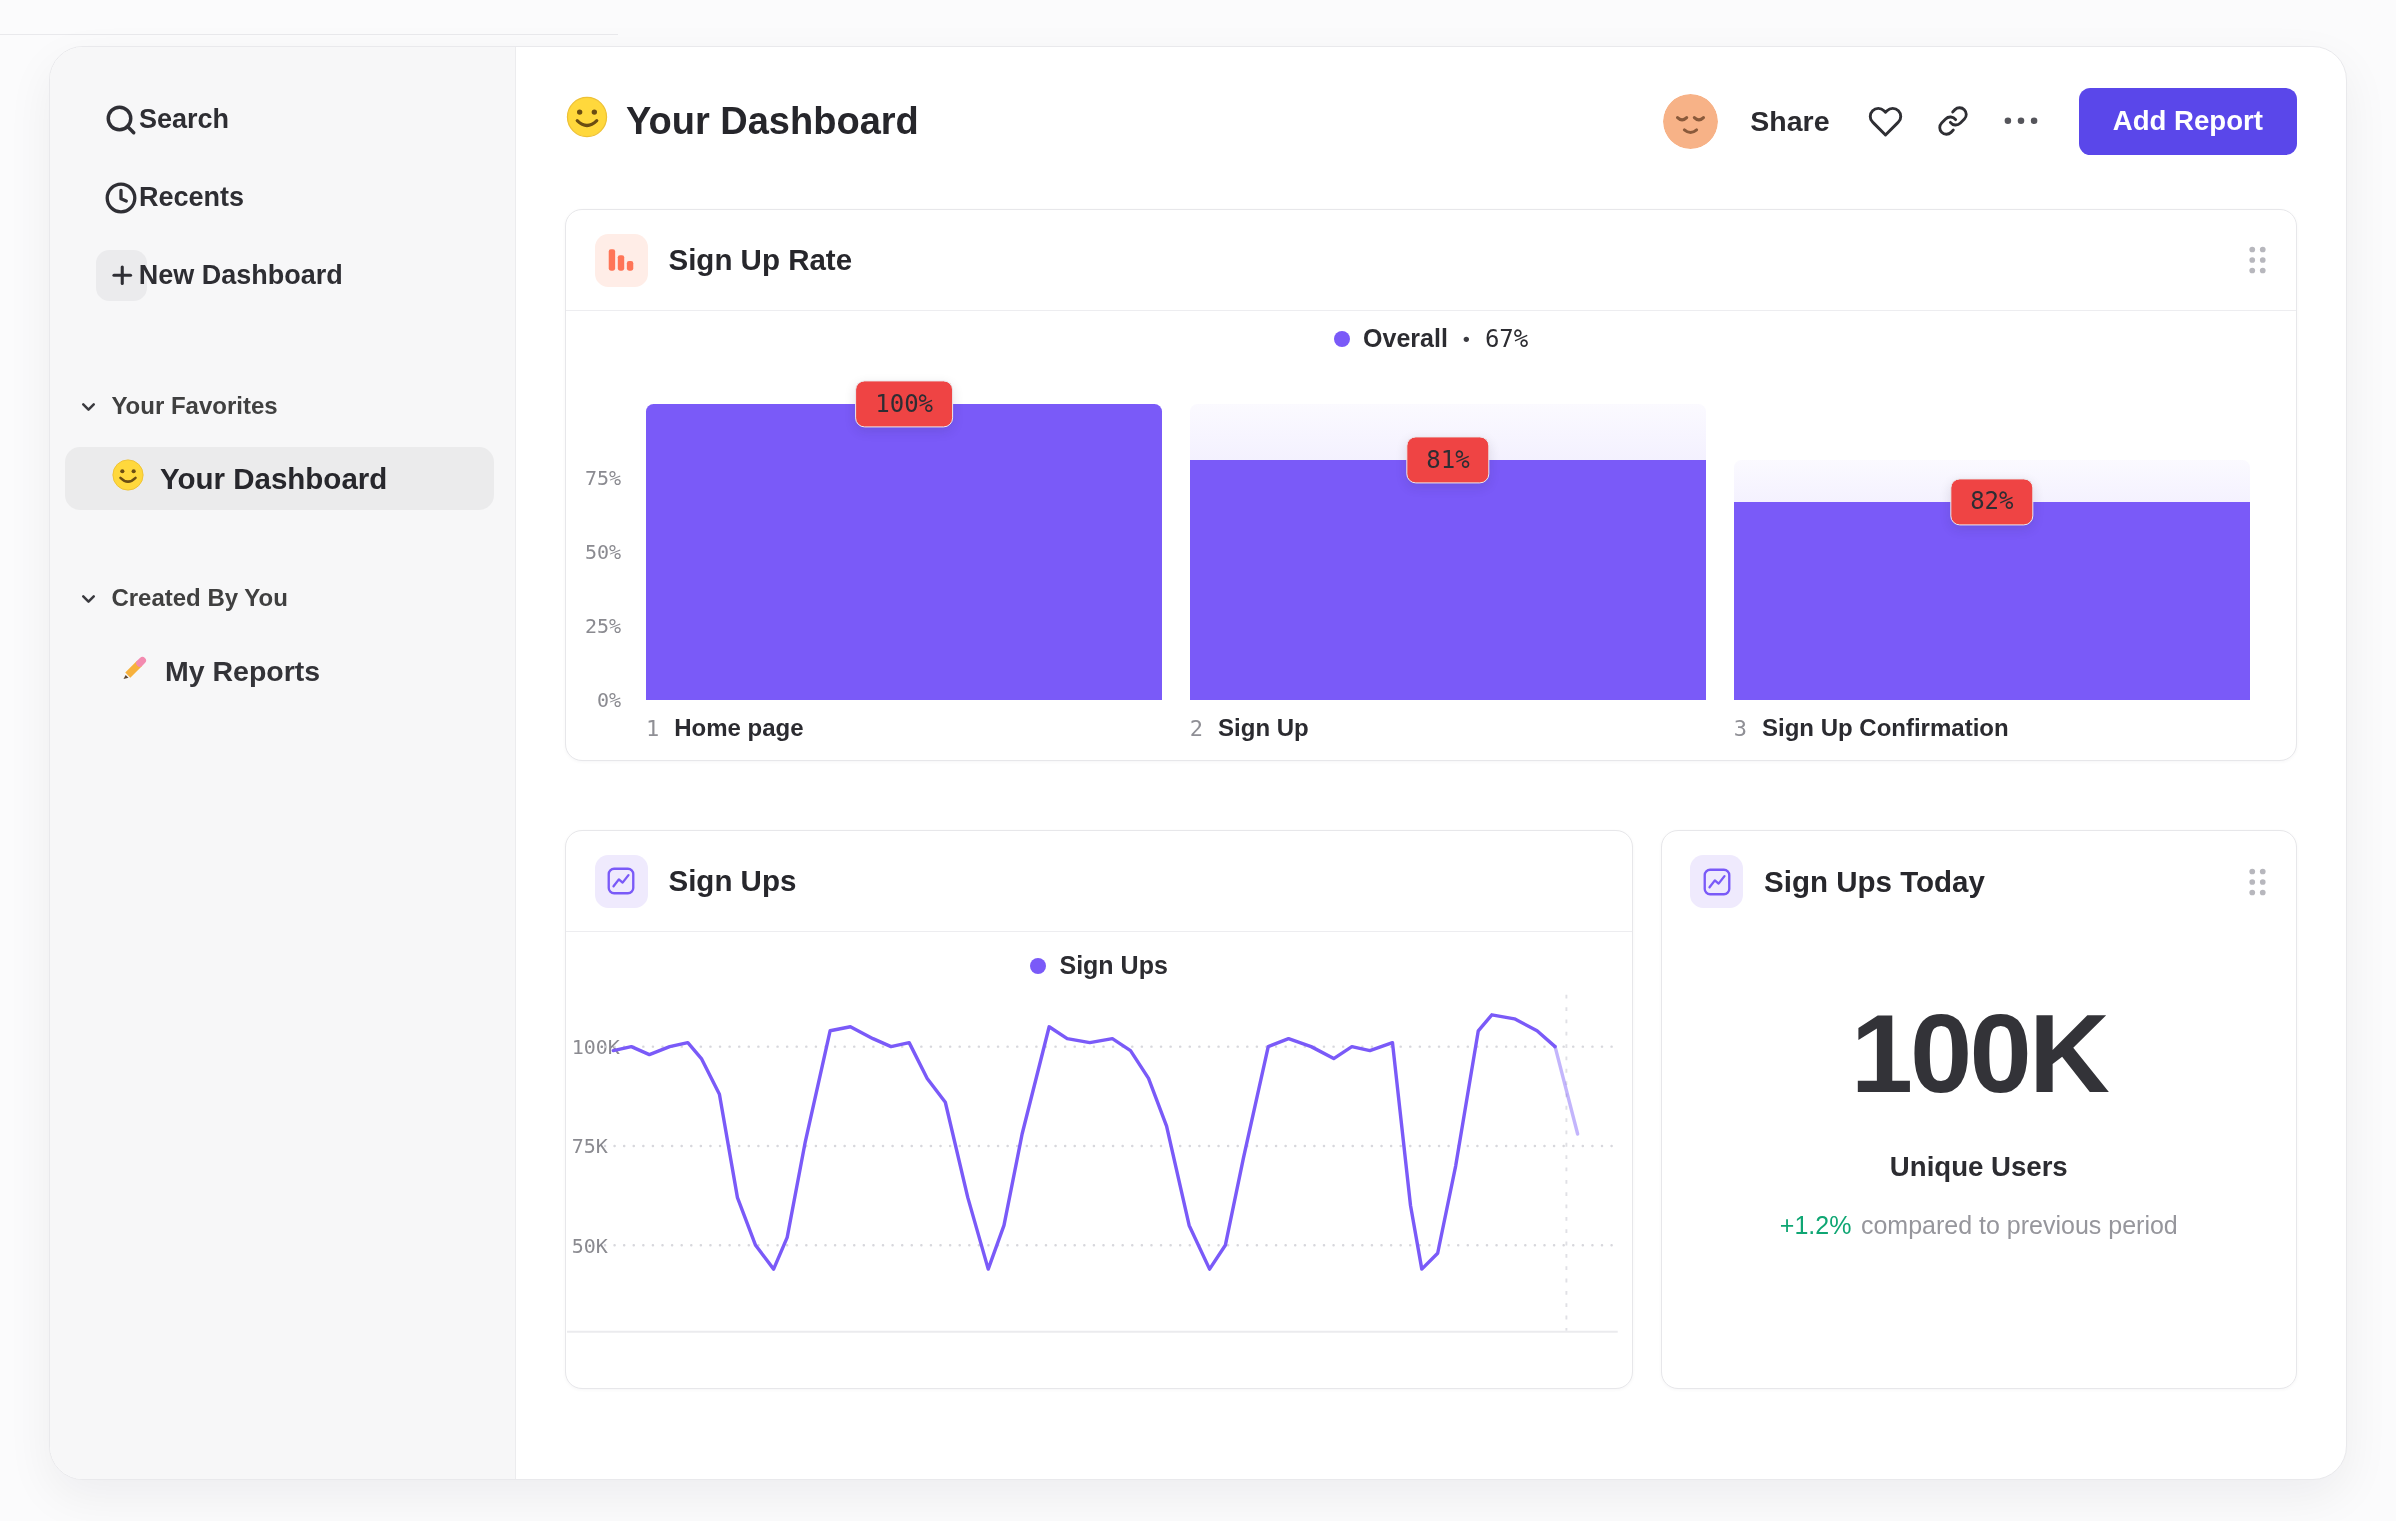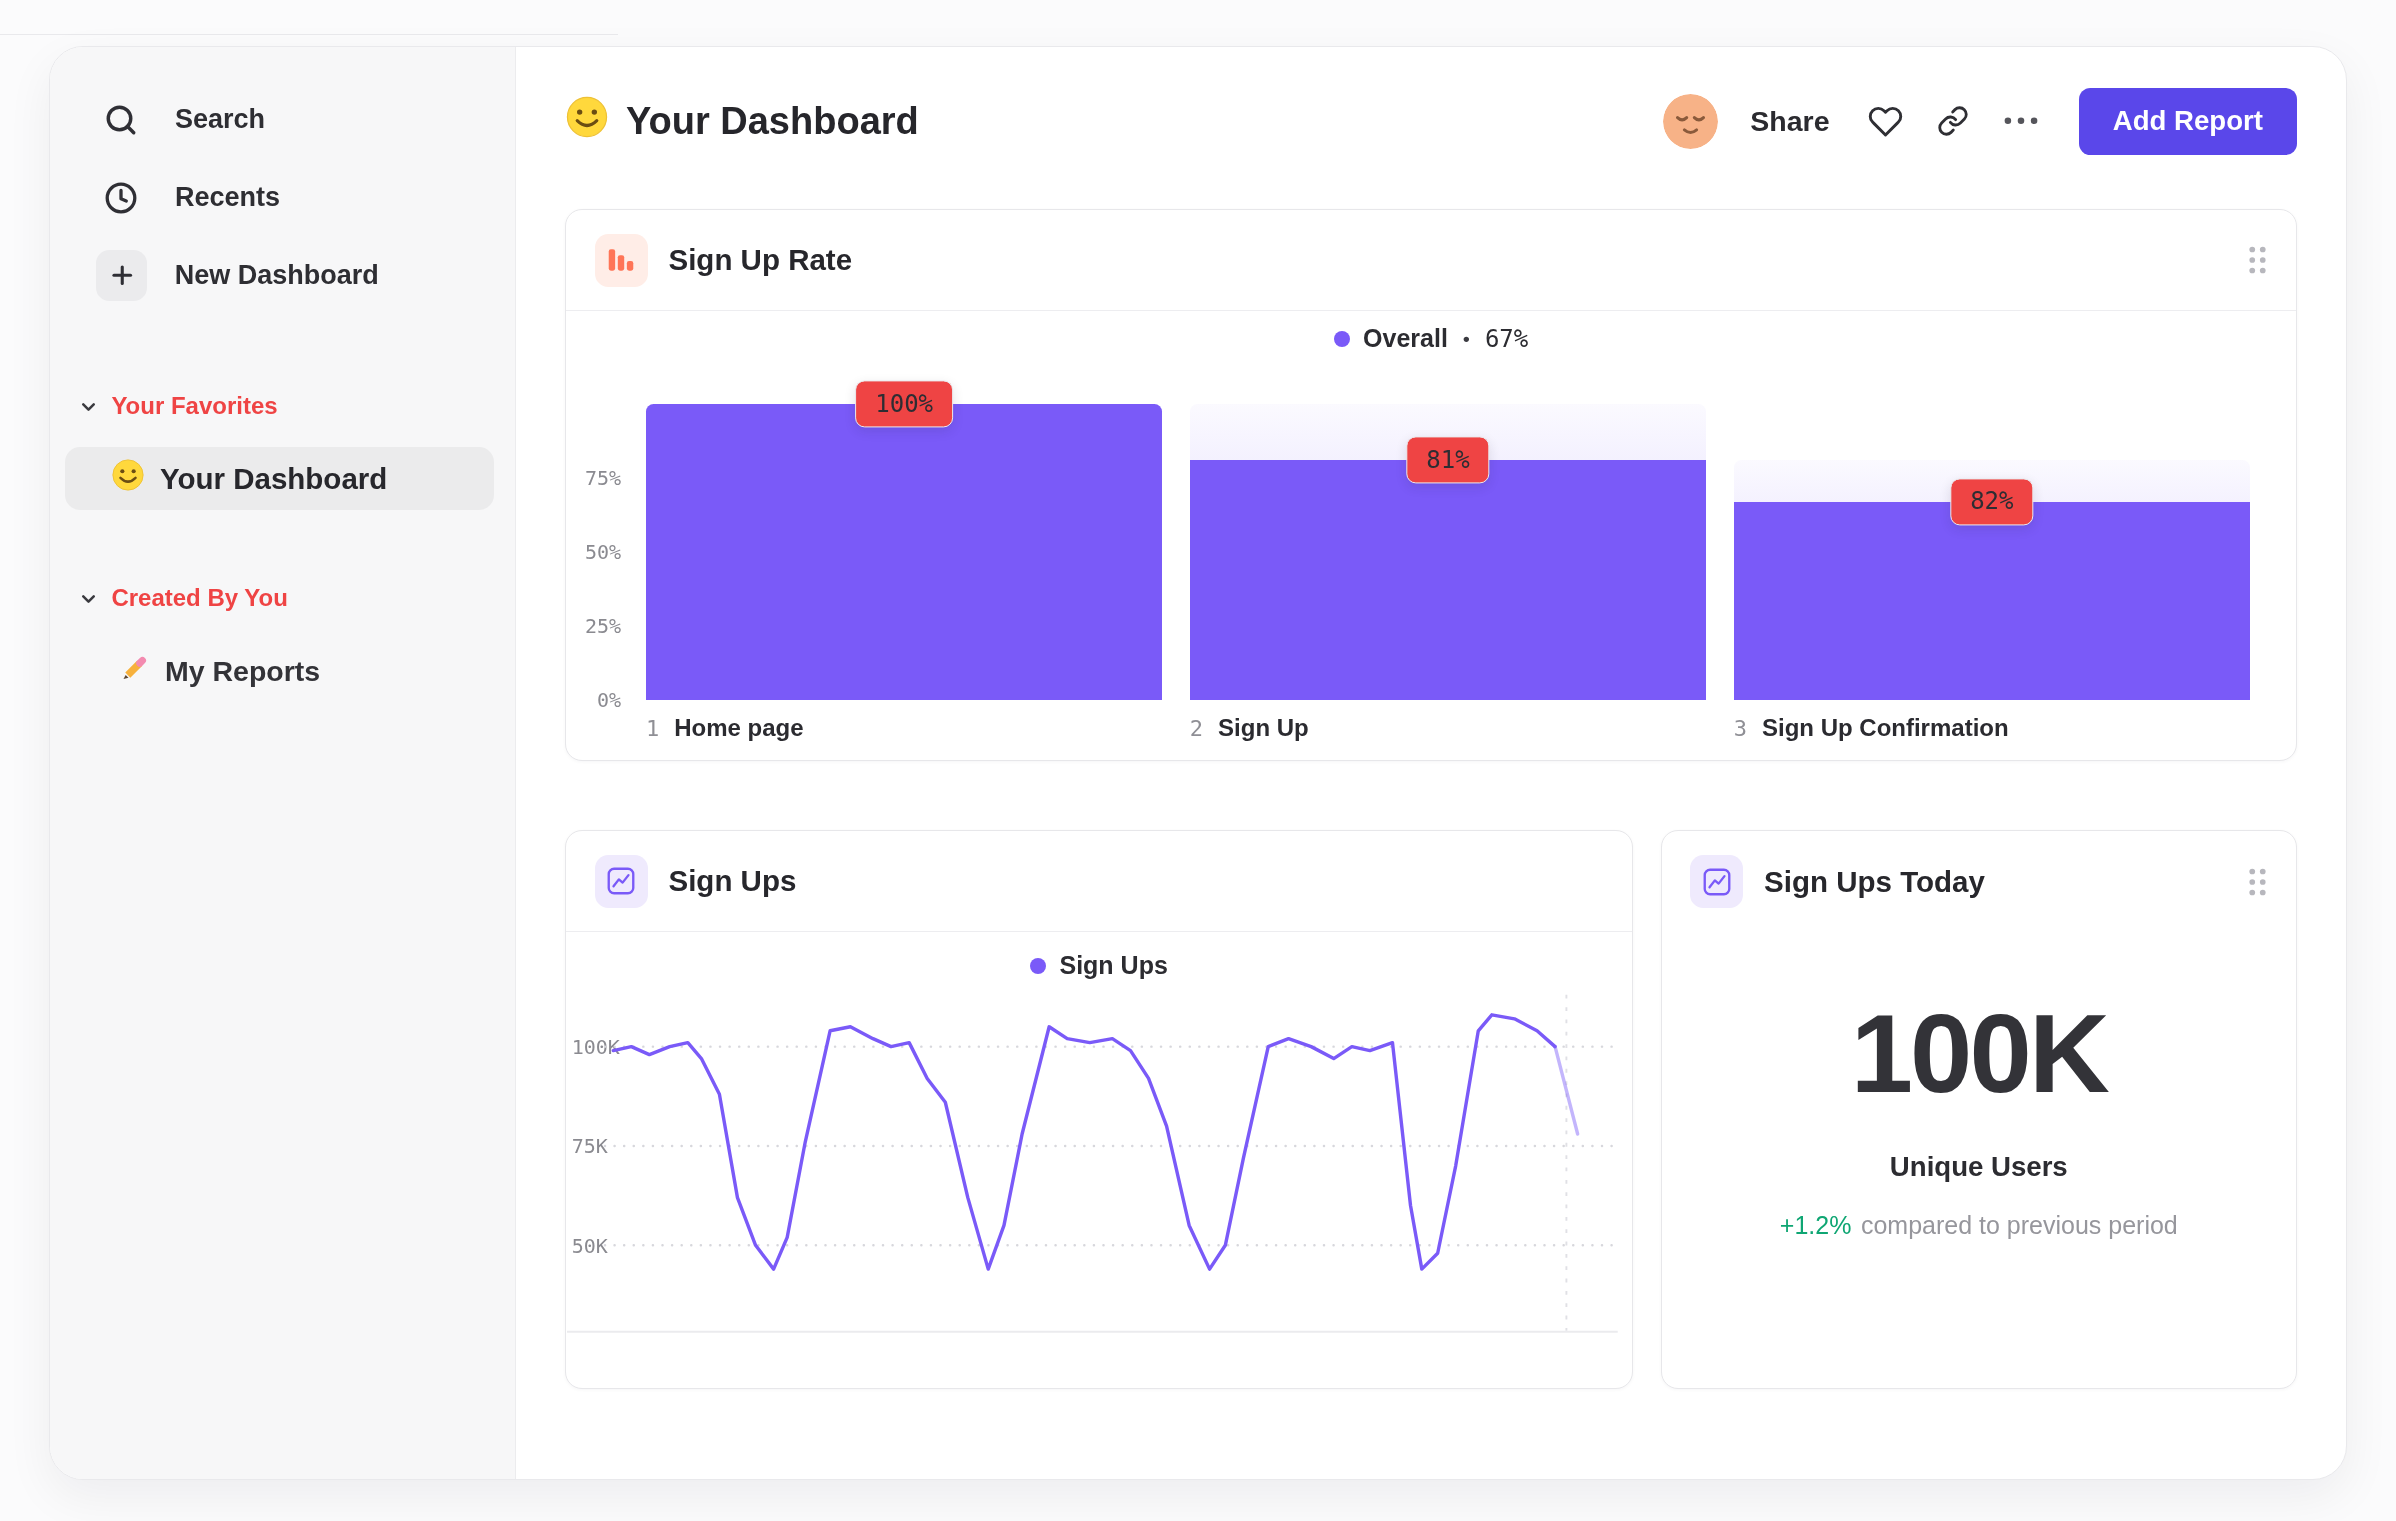--- a/index.html
+++ b/index.html
@@ -13,29 +13,29 @@
     background:#fbfbfc;font-family:"Liberation Sans",sans-serif;color:var(--ink);
   }
   .top-edge{position:absolute;top:34px;left:0;width:618px;border-top:1.9px solid #e9e9ec}
   .window{
     position:absolute;left:49px;top:46px;width:2298px;height:1434px;background:#fff;
     border:1px solid #e9e9ec;border-radius:34px;box-shadow:0 17px 48px rgba(20,20,40,.06);
     display:flex;overflow:hidden;
   }
   
   .sidebar{width:466px;flex-shrink:0;background:#f7f7f8;border-right:1px solid #ececee;padding-top:46px}
-  .nav-item{height:53px;display:flex;align-items:center;gap:36px;padding-left:53px;
+  .nav-item{height:53px;display:flex;align-items:center;padding-left:53px;
     font-size:27px;font-weight:600;color:#2e2e33;margin-bottom:25px;cursor:pointer}
   .nav-icon{width:36px;height:36px;display:flex;align-items:center;justify-content:center;color:#2f2f35}
   .icon-box{width:51px;height:51px;border-radius:13.3px;background:#ebebed;display:flex;align-items:center;
     justify-content:center;margin-left:-6.7px;margin-right:-8.6px;color:#2f2f35}
   .sect{margin-top:88px}
   .sect + .sect{margin-top:72px}
   .sect-head{display:flex;align-items:center;gap:11.4px;padding-left:27px;height:32px;
-    font-size:24px;font-weight:700;color:#ef4444;cursor:pointer}
+    font-size:24px;font-weight:700;color:#404040;cursor:pointer}
   .chev{width:23px;height:23px;display:flex;align-items:center;justify-content:center;color:#3a3a3f}
   .fav-item{height:63px;margin:25px 21px 0 15px;border-radius:15px;display:flex;align-items:center;gap:15px;
     padding-left:46px;font-size:29.5px;font-weight:700;color:#27272c;cursor:pointer}
   .fav-item.selected{background:#ebebec}
   .fav-item.plain{background:none;font-weight:600;color:#333338;height:46px;margin-top:34px;padding-left:53px;font-size:28.5px}
   
   .main{flex:1;position:relative;padding:0 49px}
   .main-head{height:68px;margin-top:40px;display:flex;align-items:center;justify-content:space-between}
   .head-title{display:flex;align-items:center;gap:17px;font-size:38px;font-weight:700;color:#26262b}
   .head-controls{display:flex;align-items:center;gap:32px}

